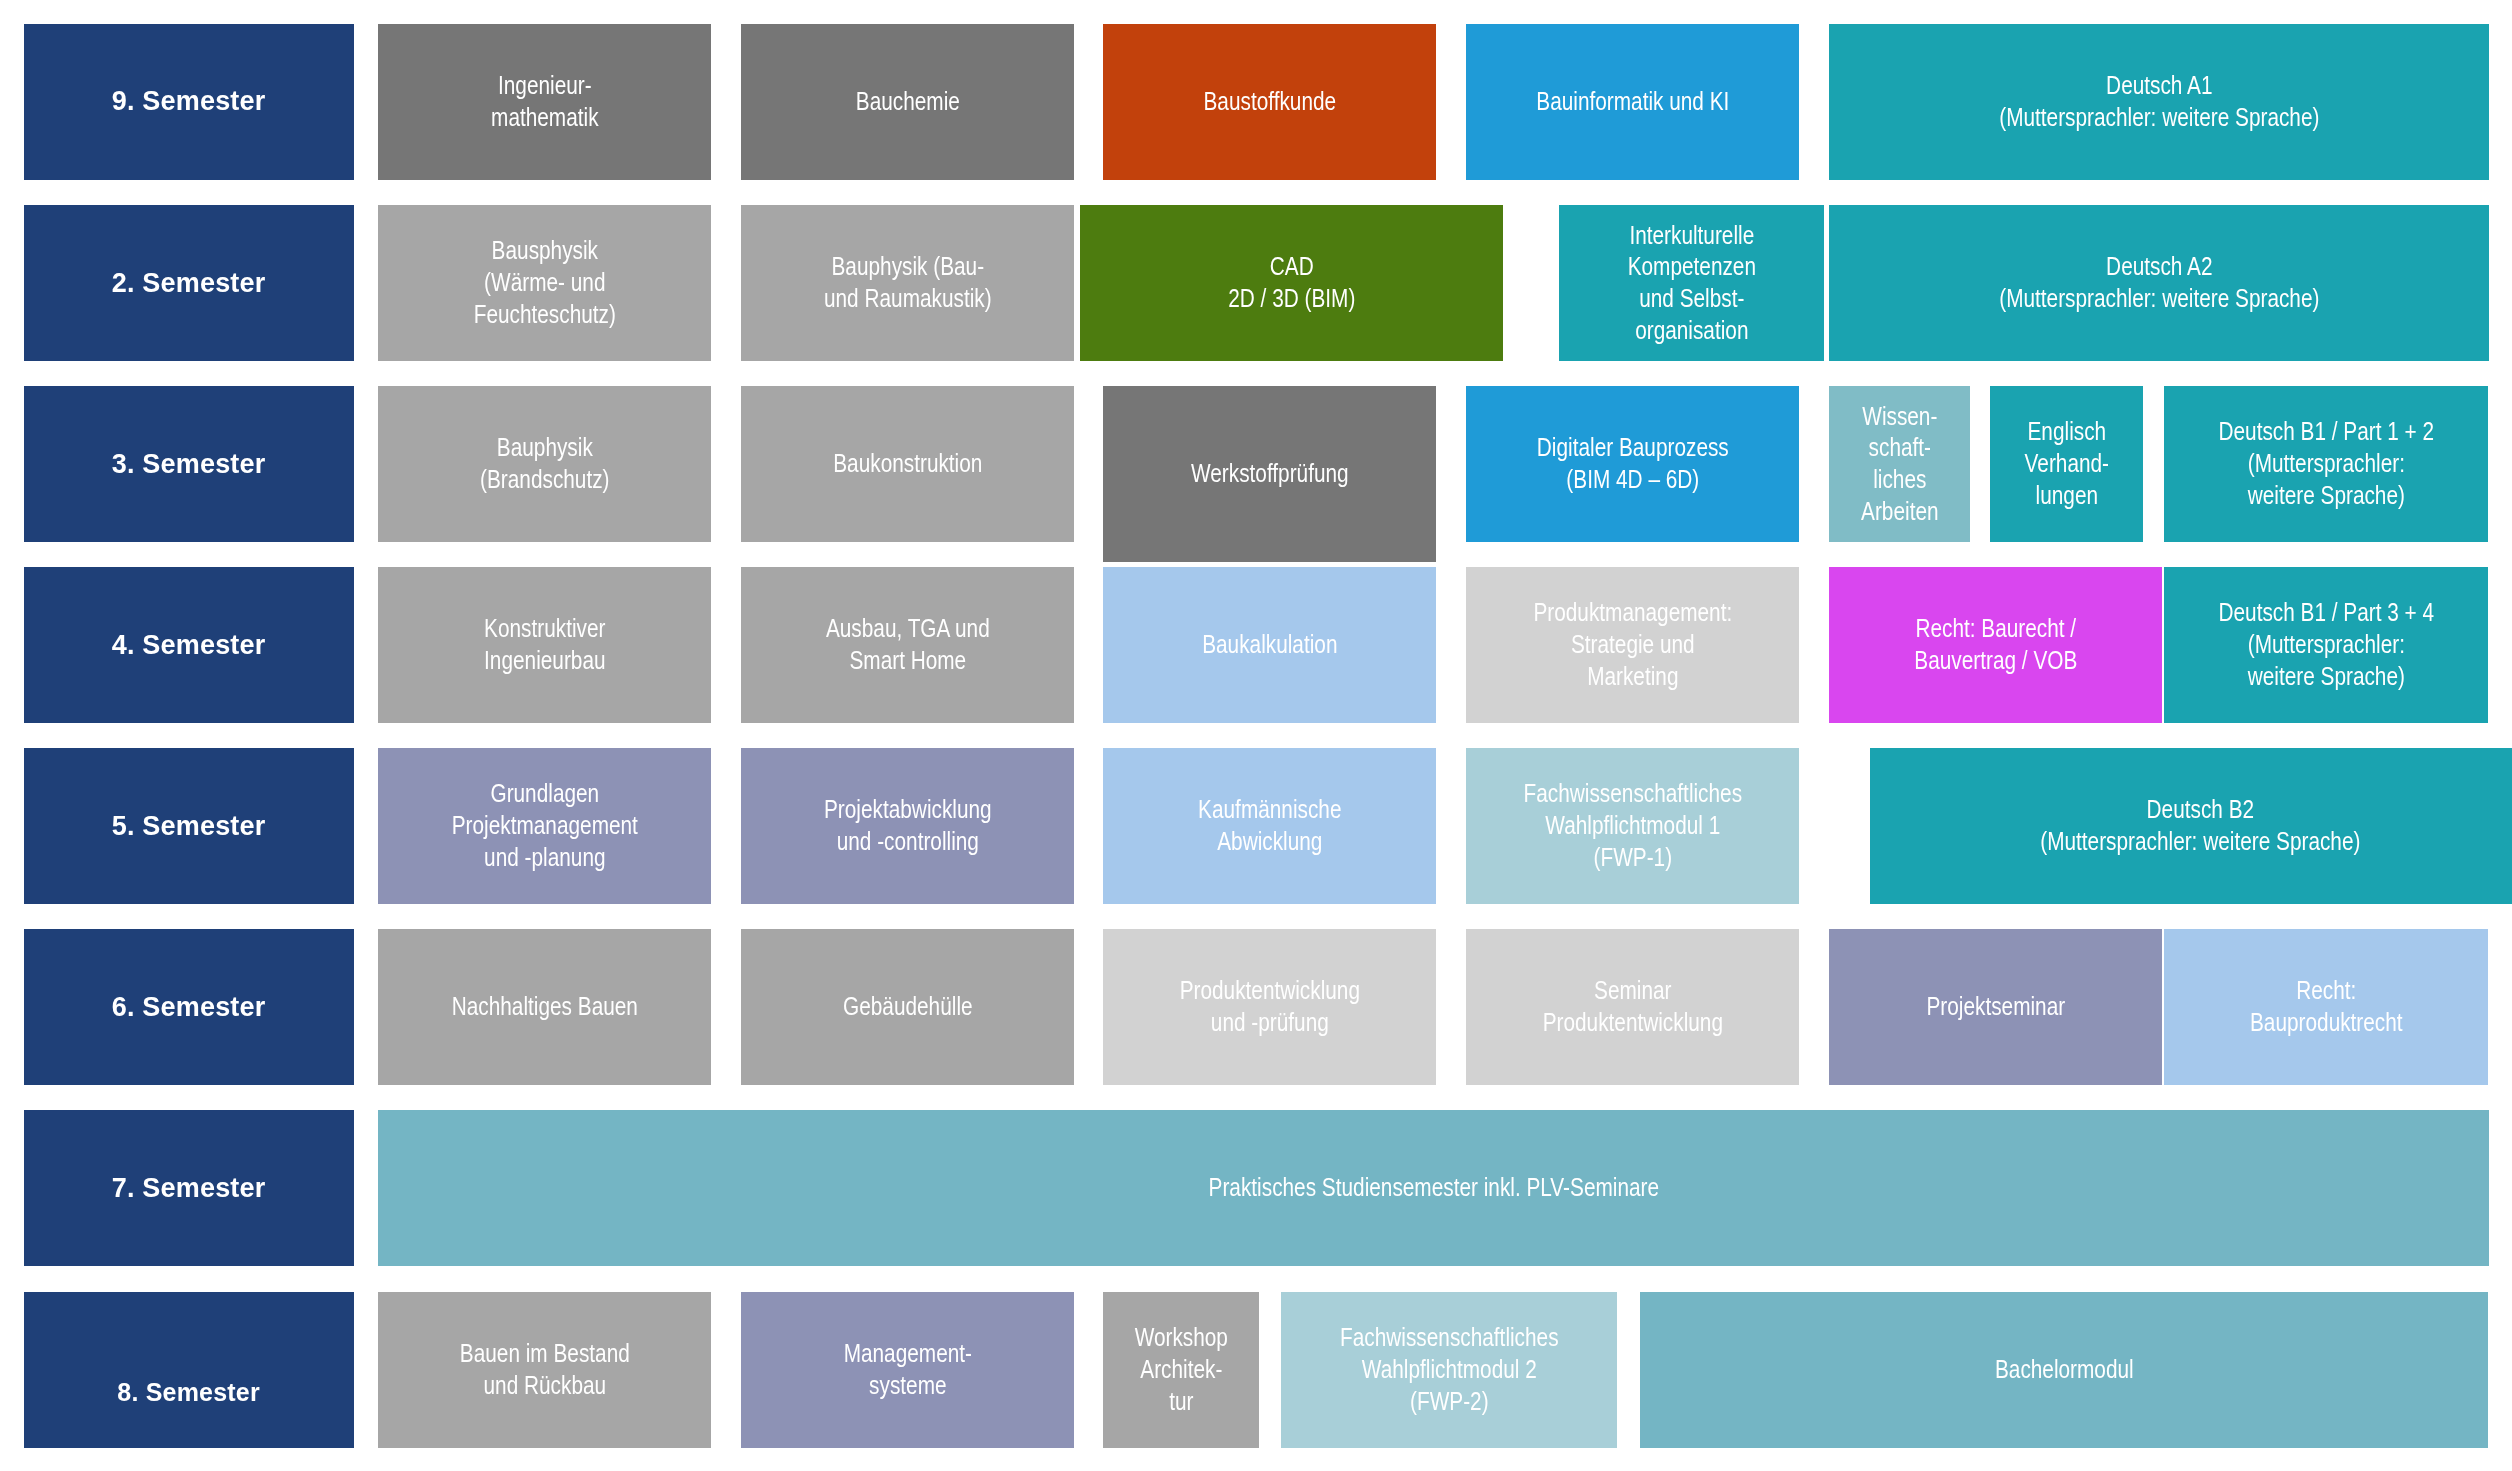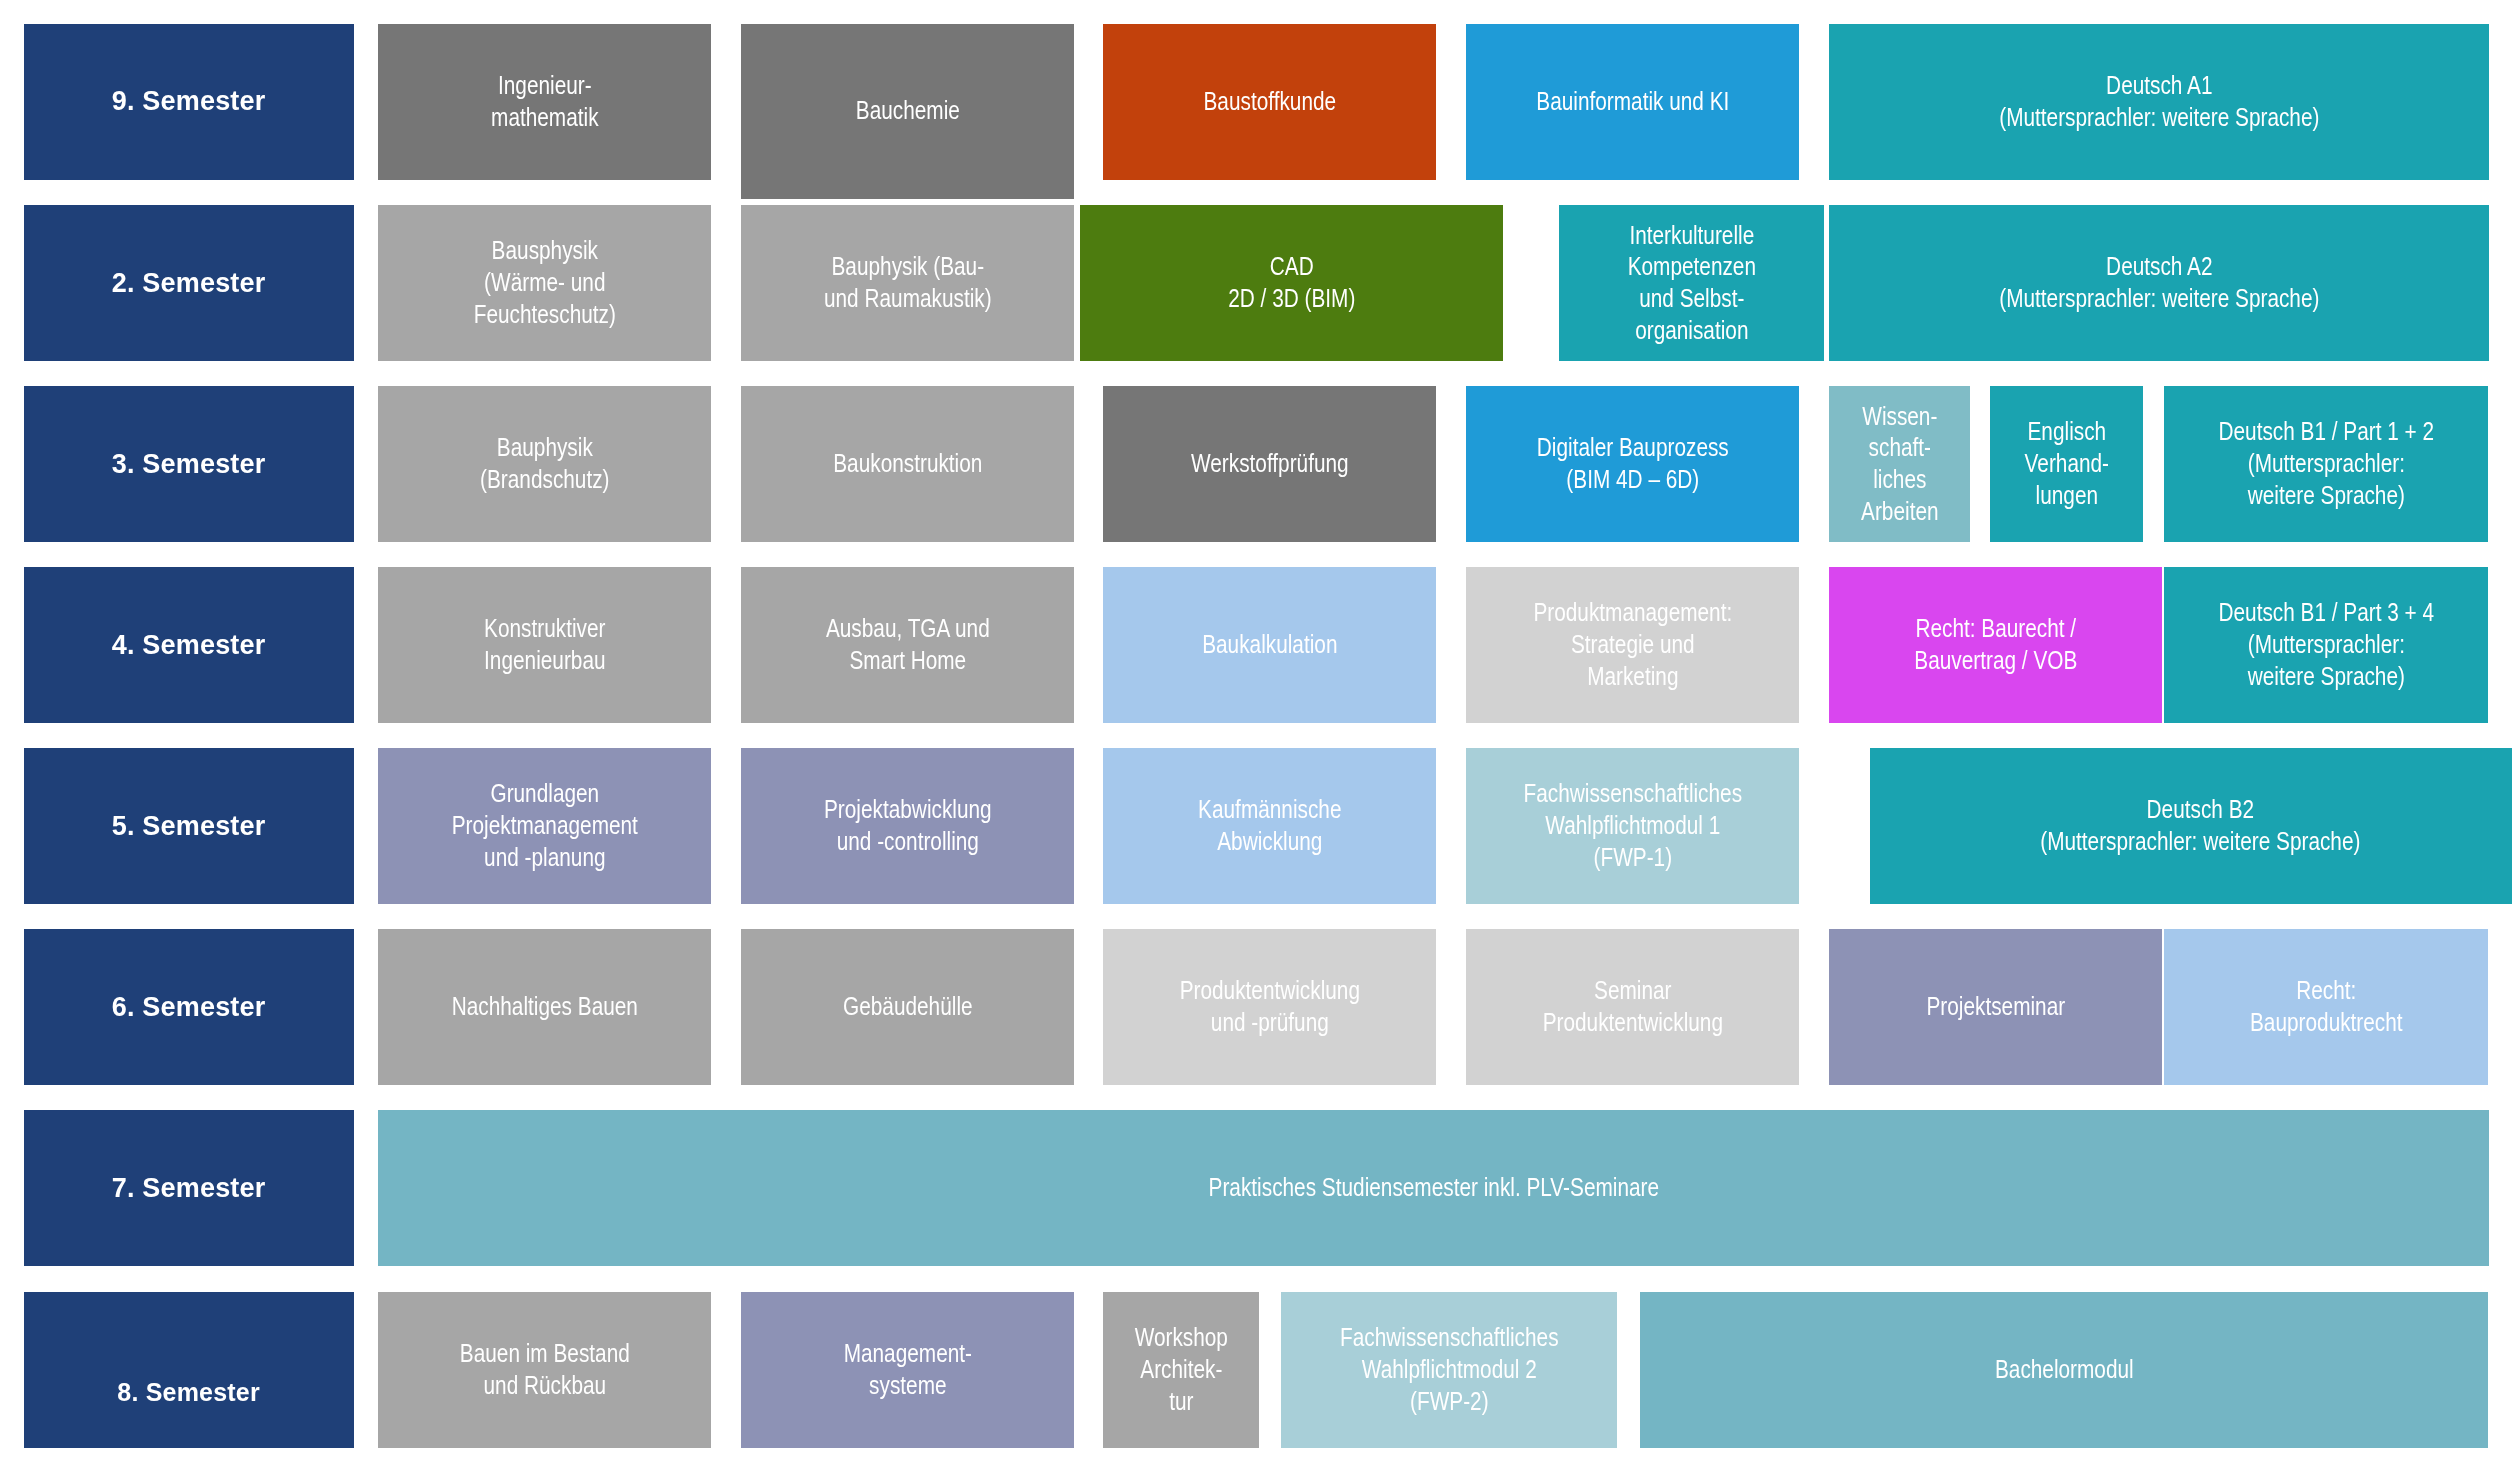--- a/index.html
+++ b/index.html
@@ -39,21 +39,21 @@
   }
   .txt { display: block; }
 </style>
 </head>
 <body>
 
 <div id="canvas">
     <div class="cell sem-label" style="left: 23.6px; top: 23.6px; width: 330px; height: 156px; background: rgb(31, 64, 120);"><span class="txt" style="font-size: 27px;">9. Semester</span></div>
     <div class="cell" style="left: 378px; top: 23.6px; width: 333px; height: 156px; background: rgb(118, 118, 118);"><span class="txt cond" style="font-size: 26px;">Ingenieur-
 mathematik</span></div>
-    <div class="cell" style="left: 741px; top: 23.6px; width: 333px; height: 175px; background: rgb(118, 118, 118);"><span class="txt cond" style="font-size: 26px;">Bauchemie</span></div>
+    <div class="cell" style="left: 741px; top: 23.6px; width: 333px; height: 156px; background: rgb(118, 118, 118);"><span class="txt cond" style="font-size: 26px;">Bauchemie</span></div>
     <div class="cell" style="left: 1103px; top: 23.6px; width: 333px; height: 156px; background: #c2410c;"><span class="txt cond" style="font-size: 26px;">Baustoffkunde</span></div>
     <div class="cell" style="left: 1466px; top: 23.6px; width: 333px; height: 156px; background: rgb(31, 155, 215);"><span class="txt cond" style="font-size: 26px;">Bauinformatik und KI</span></div>
     <div class="cell" style="left: 1829px; top: 23.6px; width: 660px; height: 156px; background: rgb(26, 163, 176);"><span class="txt cond" style="font-size: 26px;">Deutsch A1
 (Muttersprachler: weitere Sprache)</span></div>
     <div class="cell sem-label" style="left: 23.6px; top: 205px; width: 330px; height: 156px; background: rgb(31, 64, 120);"><span class="txt" style="font-size: 27px;">2. Semester</span></div>
     <div class="cell" style="left: 378px; top: 205px; width: 333px; height: 156px; background: rgb(166, 166, 166);"><span class="txt cond" style="font-size: 26px;">Bausphysik
 (Wärme- und
 Feuchteschutz)</span></div>
     <div class="cell" style="left: 741px; top: 205px; width: 333px; height: 156px; background: rgb(166, 166, 166);"><span class="txt cond" style="font-size: 26px;">Bauphysik (Bau-
 und Raumakustik)</span></div>
@@ -62,21 +62,21 @@
     <div class="cell" style="left: 1559px; top: 205px; width: 265px; height: 156px; background: rgb(26, 163, 176);"><span class="txt cond" style="font-size: 26px;">Interkulturelle
 Kompetenzen
 und Selbst-
 organisation</span></div>
     <div class="cell" style="left: 1829px; top: 205px; width: 660px; height: 156px; background: rgb(26, 163, 176);"><span class="txt cond" style="font-size: 26px;">Deutsch A2
 (Muttersprachler: weitere Sprache)</span></div>
     <div class="cell sem-label" style="left: 23.6px; top: 386px; width: 330px; height: 156px; background: rgb(31, 64, 120);"><span class="txt" style="font-size: 27px;">3. Semester</span></div>
     <div class="cell" style="left: 378px; top: 386px; width: 333px; height: 156px; background: rgb(166, 166, 166);"><span class="txt cond" style="font-size: 26px;">Bauphysik
 (Brandschutz)</span></div>
     <div class="cell" style="left: 741px; top: 386px; width: 333px; height: 156px; background: rgb(166, 166, 166);"><span class="txt cond" style="font-size: 26px;">Baukonstruktion</span></div>
-    <div class="cell" style="left: 1103px; top: 386px; width: 333px; height: 156px; background: rgb(118, 118, 118);"><span class="txt cond" style="font-size: 26px;">Werkstoffprüfung</span></div>
+    <div class="cell" style="left: 1103px; top: 386px; width: 333px; height: 176px; background: rgb(118, 118, 118);"><span class="txt cond" style="font-size: 26px;">Werkstoffprüfung</span></div>
     <div class="cell" style="left: 1466px; top: 386px; width: 333px; height: 156px; background: rgb(31, 155, 215);"><span class="txt cond" style="font-size: 26px;">Digitaler Bauprozess
 (BIM 4D – 6D)</span></div>
     <div class="cell" style="left: 1829px; top: 386px; width: 141px; height: 156px; background: rgb(128, 188, 198);"><span class="txt cond" style="font-size: 26px;">Wissen-
 schaft-
 liches
 Arbeiten</span></div>
     <div class="cell" style="left: 1990px; top: 386px; width: 153px; height: 156px; background: rgb(26, 163, 176);"><span class="txt cond" style="font-size: 26px;">Englisch
 Verhand-
 lungen</span></div>
     <div class="cell" style="left: 2164px; top: 386px; width: 324px; height: 156px; background: rgb(26, 163, 176);"><span class="txt cond" style="font-size: 26px;">Deutsch B1 / Part 1 + 2

